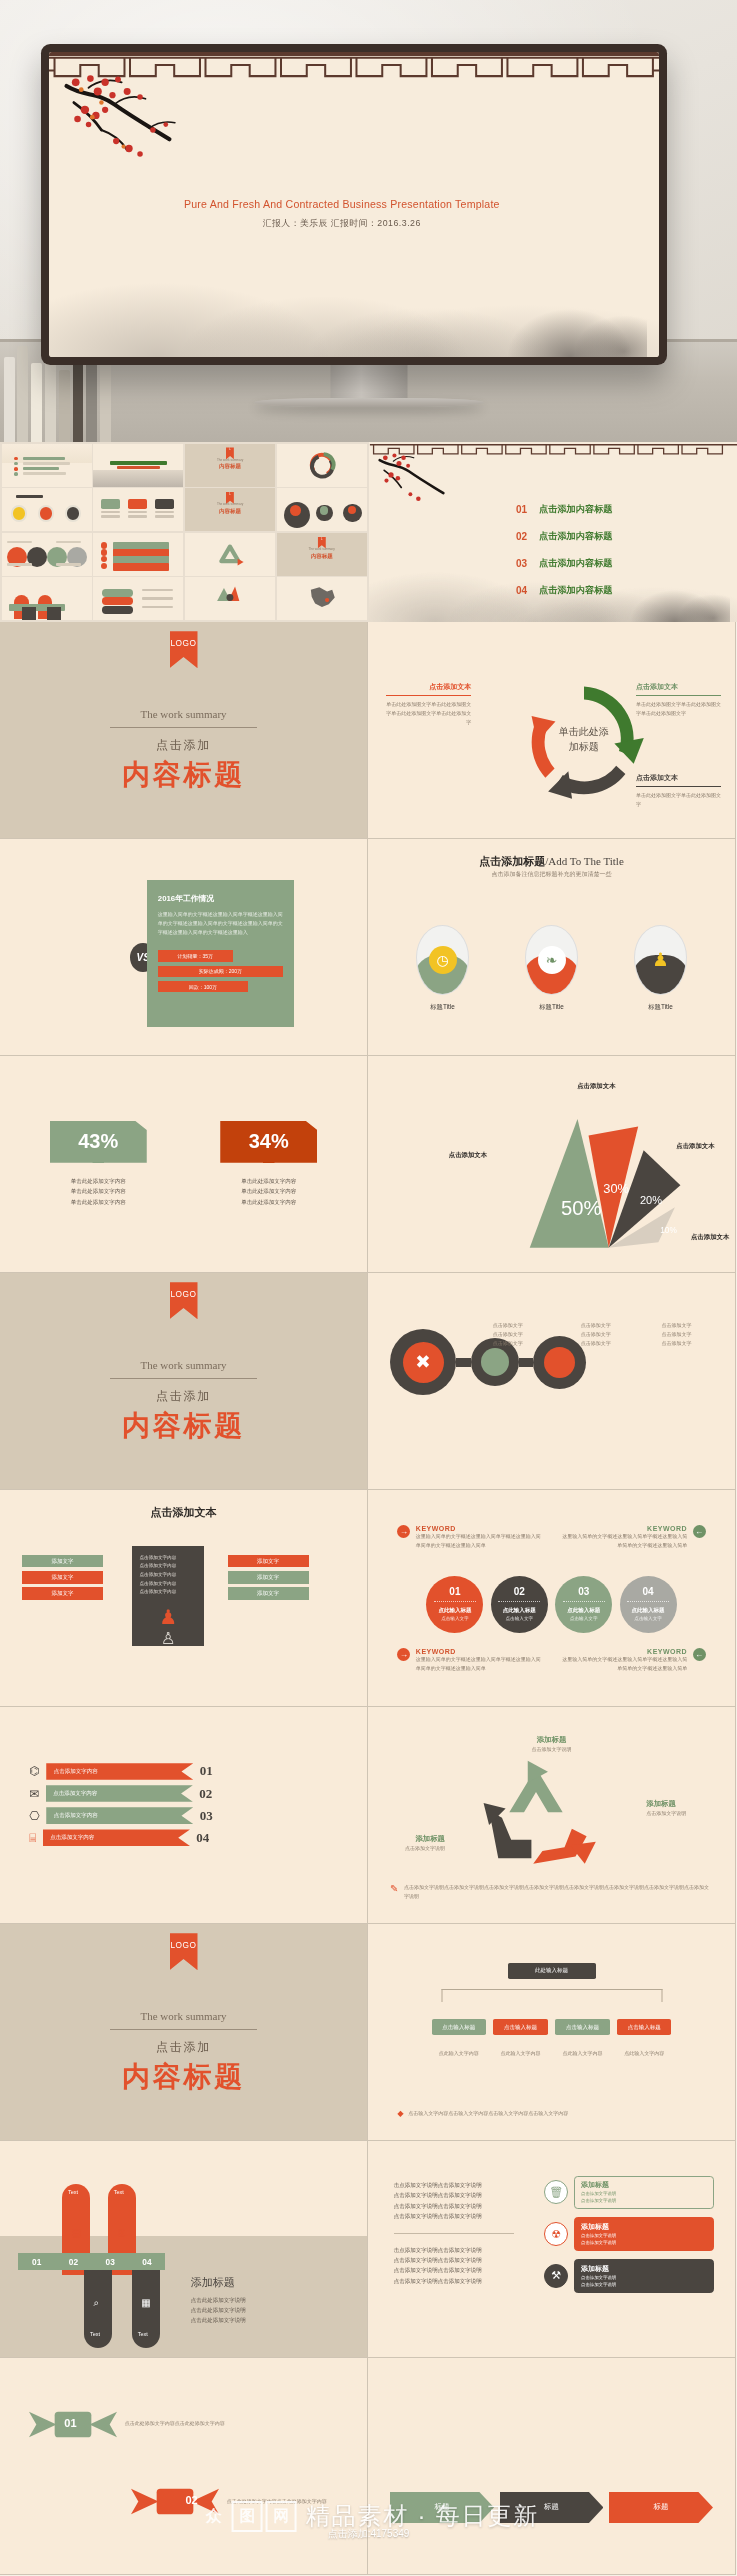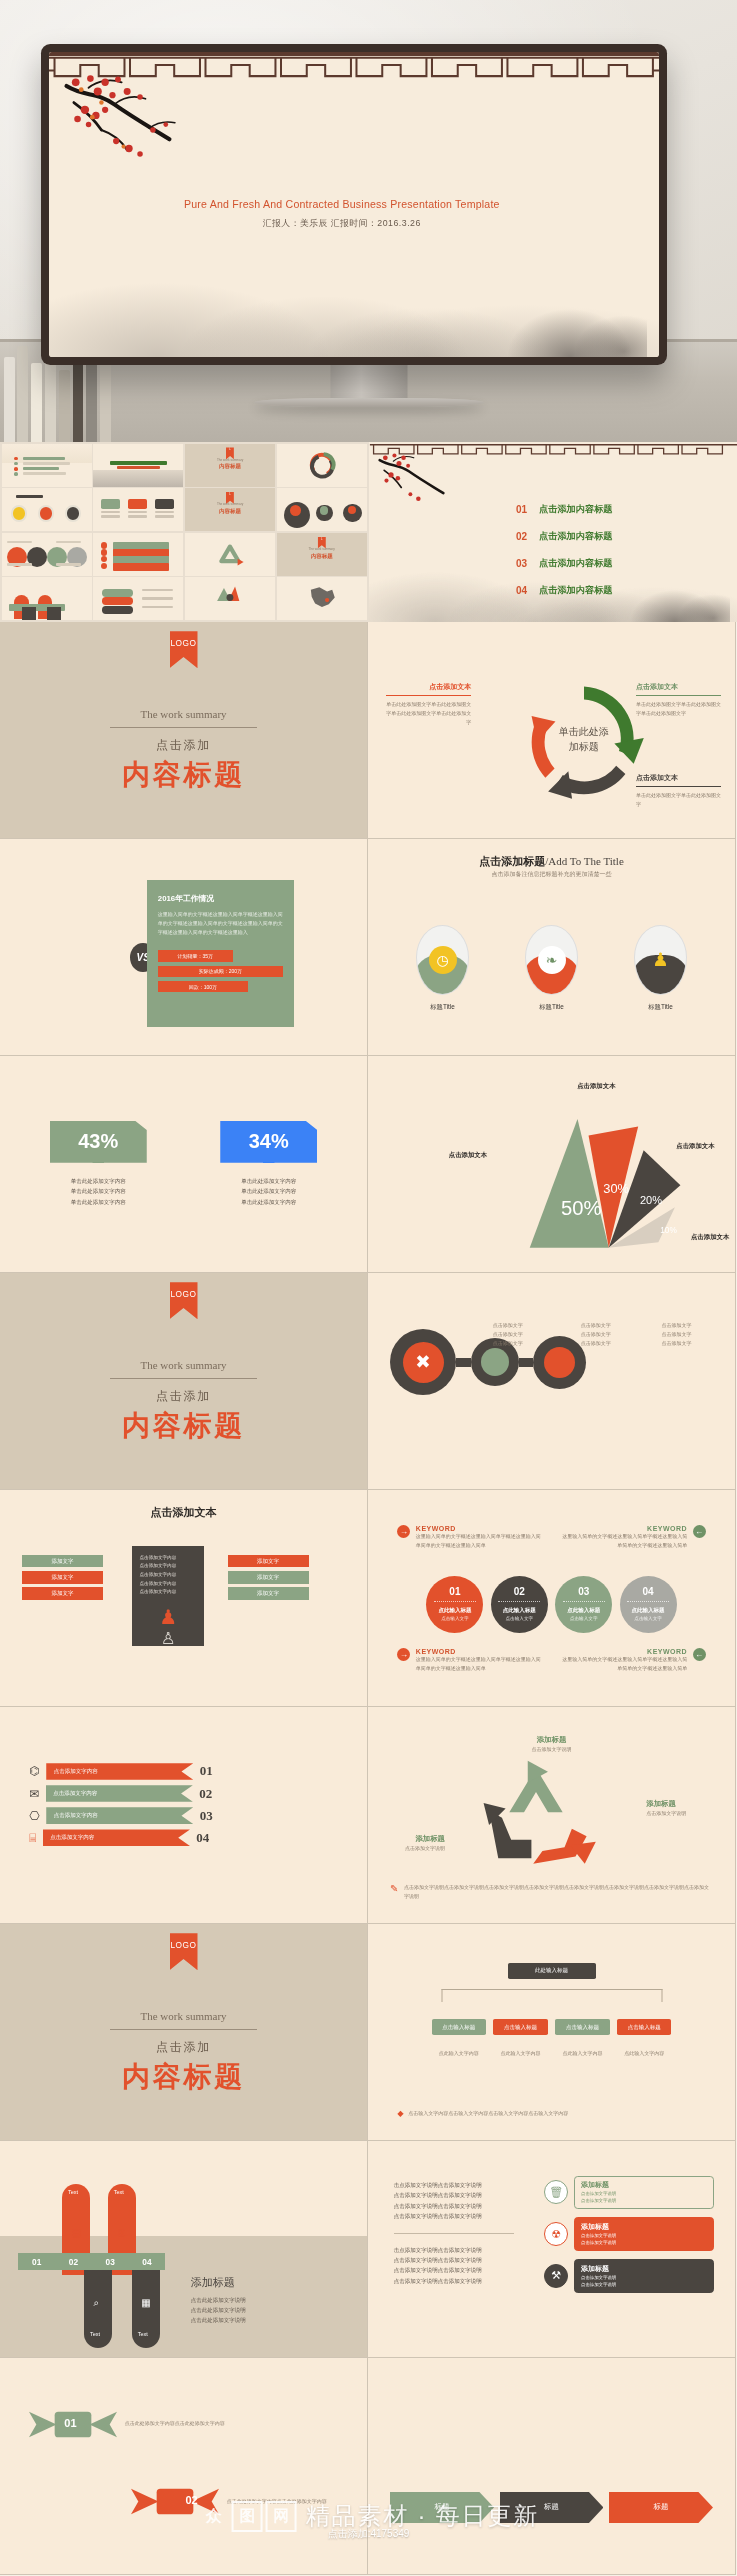--- a/index.html
+++ b/index.html
@@ -607,21 +607,21 @@
     <div class="pcts">
       <div class="pct">
         <div class="pct-tag" style="background:#8ba484">43%</div>
         <div class="pct-desc phd">
           <div>单击此处添加文字内容</div>
           <div>单击此处添加文字内容</div>
           <div>单击此处添加文字内容</div>
         </div>
       </div>
       <div class="pct">
-        <div class="pct-tag" style="background:#3b82f6">34%</div>
+        <div class="pct-tag" style="background:#c2410c">34%</div>
         <div class="pct-desc phd">
           <div>单击此处添加文字内容</div>
           <div>单击此处添加文字内容</div>
           <div>单击此处添加文字内容</div>
         </div>
       </div>
     </div>
   </div>
 
   <div class="slide h-std">

